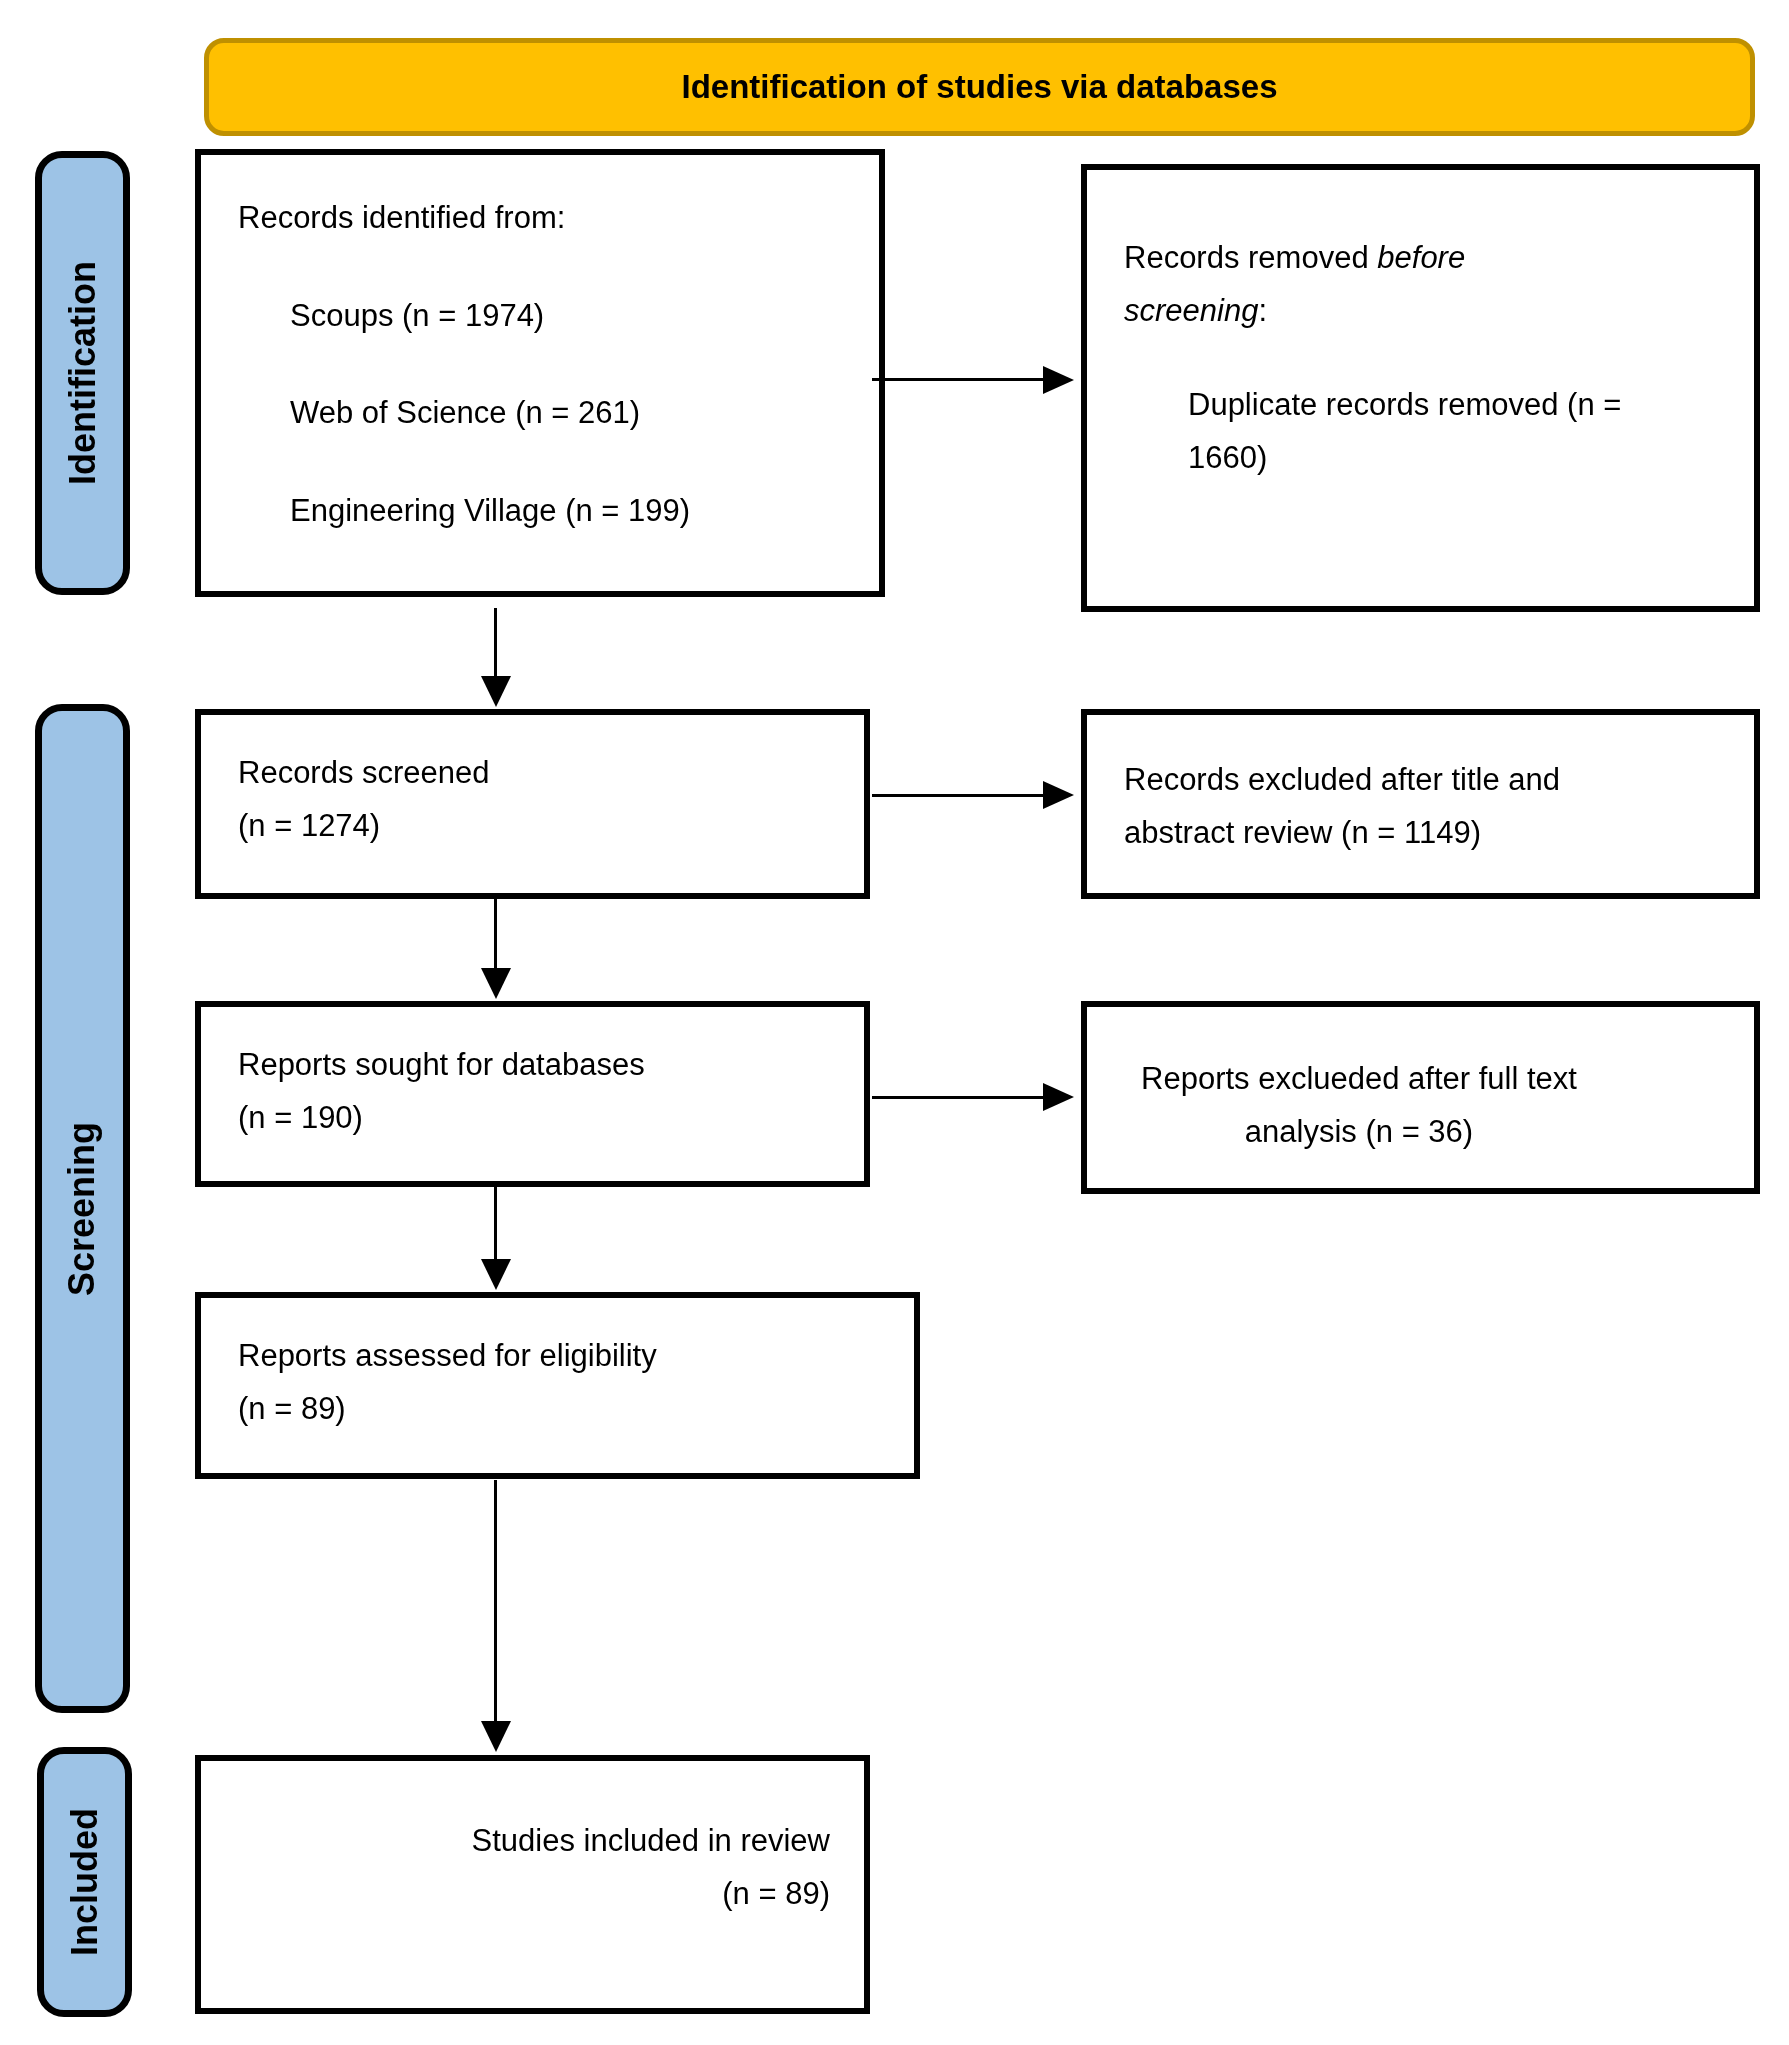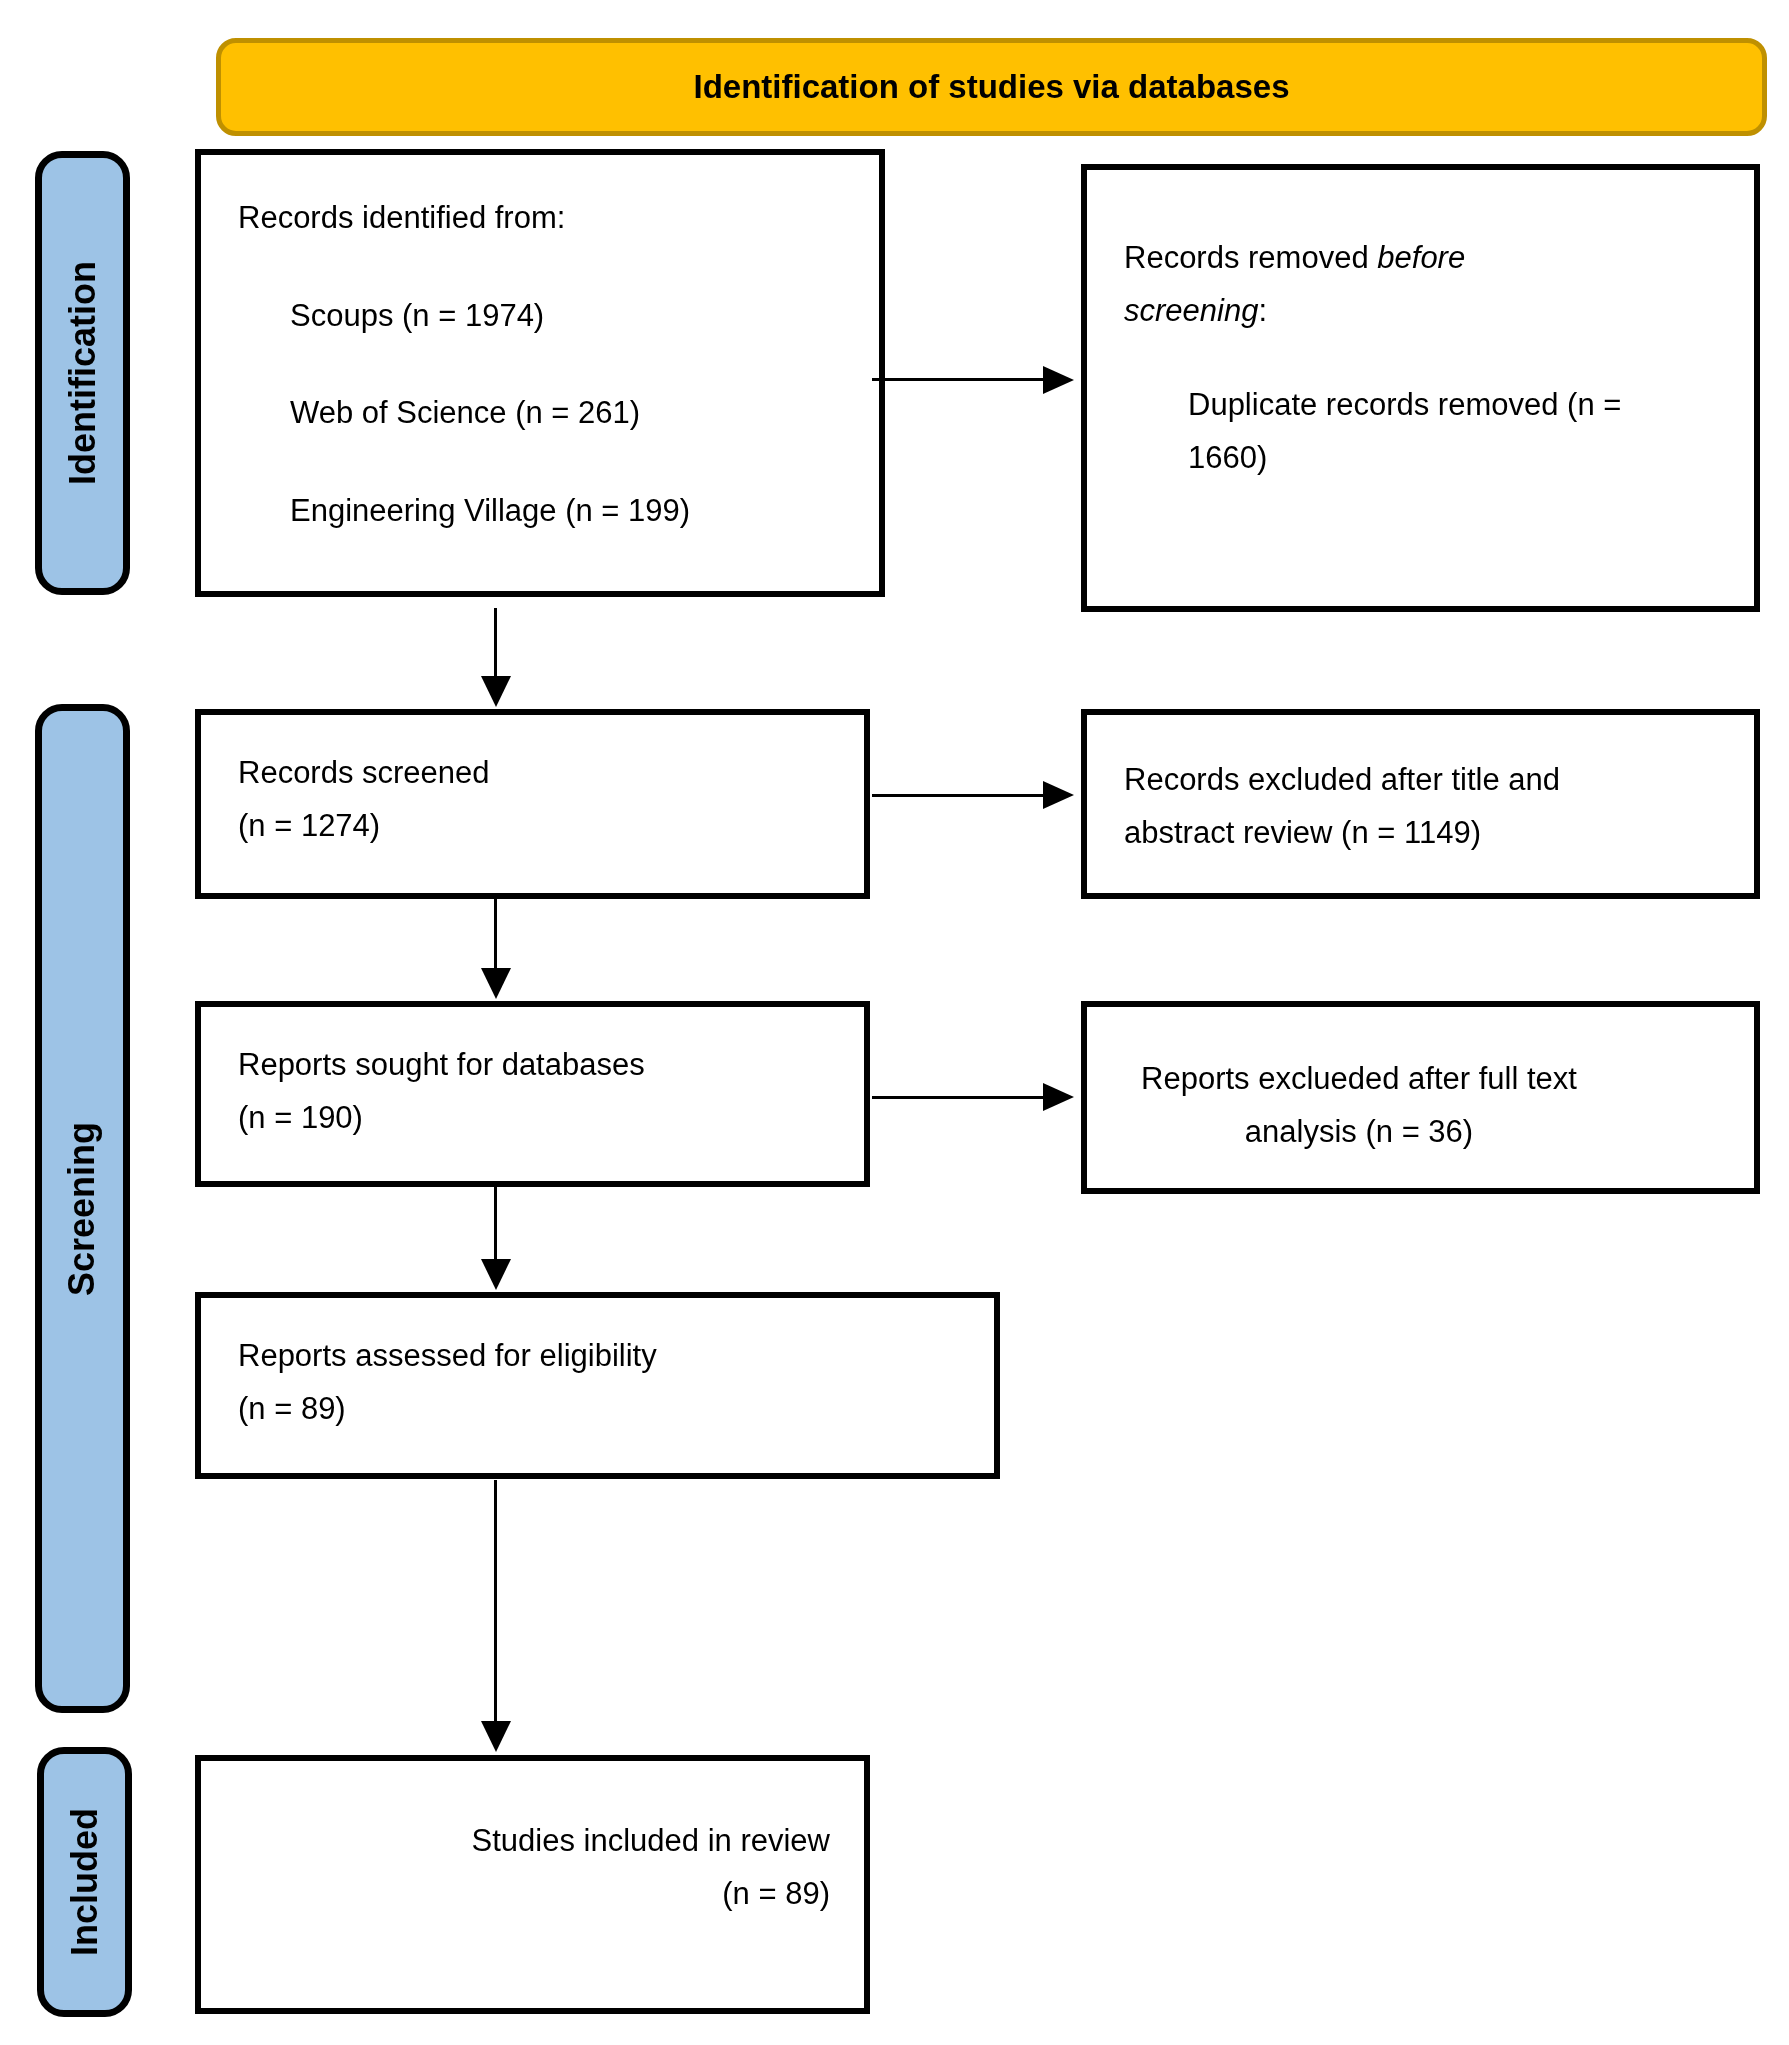--- a/index.html
+++ b/index.html
@@ -1,20 +1,20 @@
 <!DOCTYPE html>
 <html style="--banner_fill: #FFC000; --banner_border: #BF9000; --stage_fill: #9DC3E6; --line: #000000;font-size:10.8px"><head>
 <meta charset="utf-8">
 <style>
   html,body{margin:0;padding:0;background:#ffffff;}
   body{font-family:"Liberation Sans","DejaVu Sans",sans-serif;color:#000;}
   .canvas{position:relative;width:1790px;height:2046px;background:#fff;overflow:hidden;}
 
   
-  .banner{position:absolute;left:216px;top:38px;width:1551px;height:98px;
+  .banner{position:absolute;left:204px;top:38px;width:1551px;height:98px;
     background:var(--banner_fill,#FFC000);border:5.4px solid var(--banner_border,#BF9000);
     border-radius:20px;box-sizing:border-box;display:flex;align-items:center;justify-content:center;text-align:center;}
   .banner .t{font-size:33px;font-weight:bold;}
 
   
   .stage{position:absolute;background:var(--stage_fill,#9DC3E6);border:7.4px solid var(--line,#000);
     border-radius:27px;box-sizing:border-box;display:flex;align-items:center;justify-content:center;}
   .stage .vlabel{transform:rotate(-90deg);white-space:nowrap;font-size:36px;font-weight:bold;}
   .stage.s1{left:35px;top:151px;width:95px;height:444px;}
   .stage.s2{left:35px;top:704px;width:95px;height:1009px;}
@@ -28,21 +28,21 @@
   .b1 p.item{margin-top:45px;margin-left:52px;}
   .r1{left:1081px;top:164px;width:679px;height:448px;padding:62px 34px 0 37px;}
   .r1 .head{max-width:417px;}
   .r1 .item{margin-top:42px;margin-left:64px;max-width:457px;}
   .b2{left:195px;top:709px;width:675px;height:190px;padding:32px 34px 0 37px;}
   .r2{left:1081px;top:709px;width:679px;height:190px;padding:39px 34px 0 37px;}
   .r2 p{max-width:470px;}
   .b3{left:195px;top:1001px;width:675px;height:186px;padding:32px 34px 0 37px;}
   .r3{left:1081px;top:1001px;width:679px;height:193px;padding:46px 34px 0 37px;text-align:center;}
   .r3 p{max-width:470px;}
-  .b4{left:195px;top:1292px;width:805px;height:187px;padding:32px 34px 0 37px;}
+  .b4{left:195px;top:1292px;width:725px;height:187px;padding:32px 34px 0 37px;}
   .b5{left:195px;top:1755px;width:675px;height:259px;padding:54px 34px 0 37px;text-align:right;}
   .gap{margin-top:42px;}
   .gap-lg{margin-top:50px;}
 
   
   .hline{position:absolute;height:3.4px;background:var(--line,#000);}
   .vline{position:absolute;width:3.4px;background:var(--line,#000);}
   .head-right{position:absolute;width:0;height:0;border-top:14px solid transparent;
     border-bottom:14px solid transparent;border-left:31px solid var(--line,#000);}
   .head-down{position:absolute;width:0;height:0;border-left:15px solid transparent;

